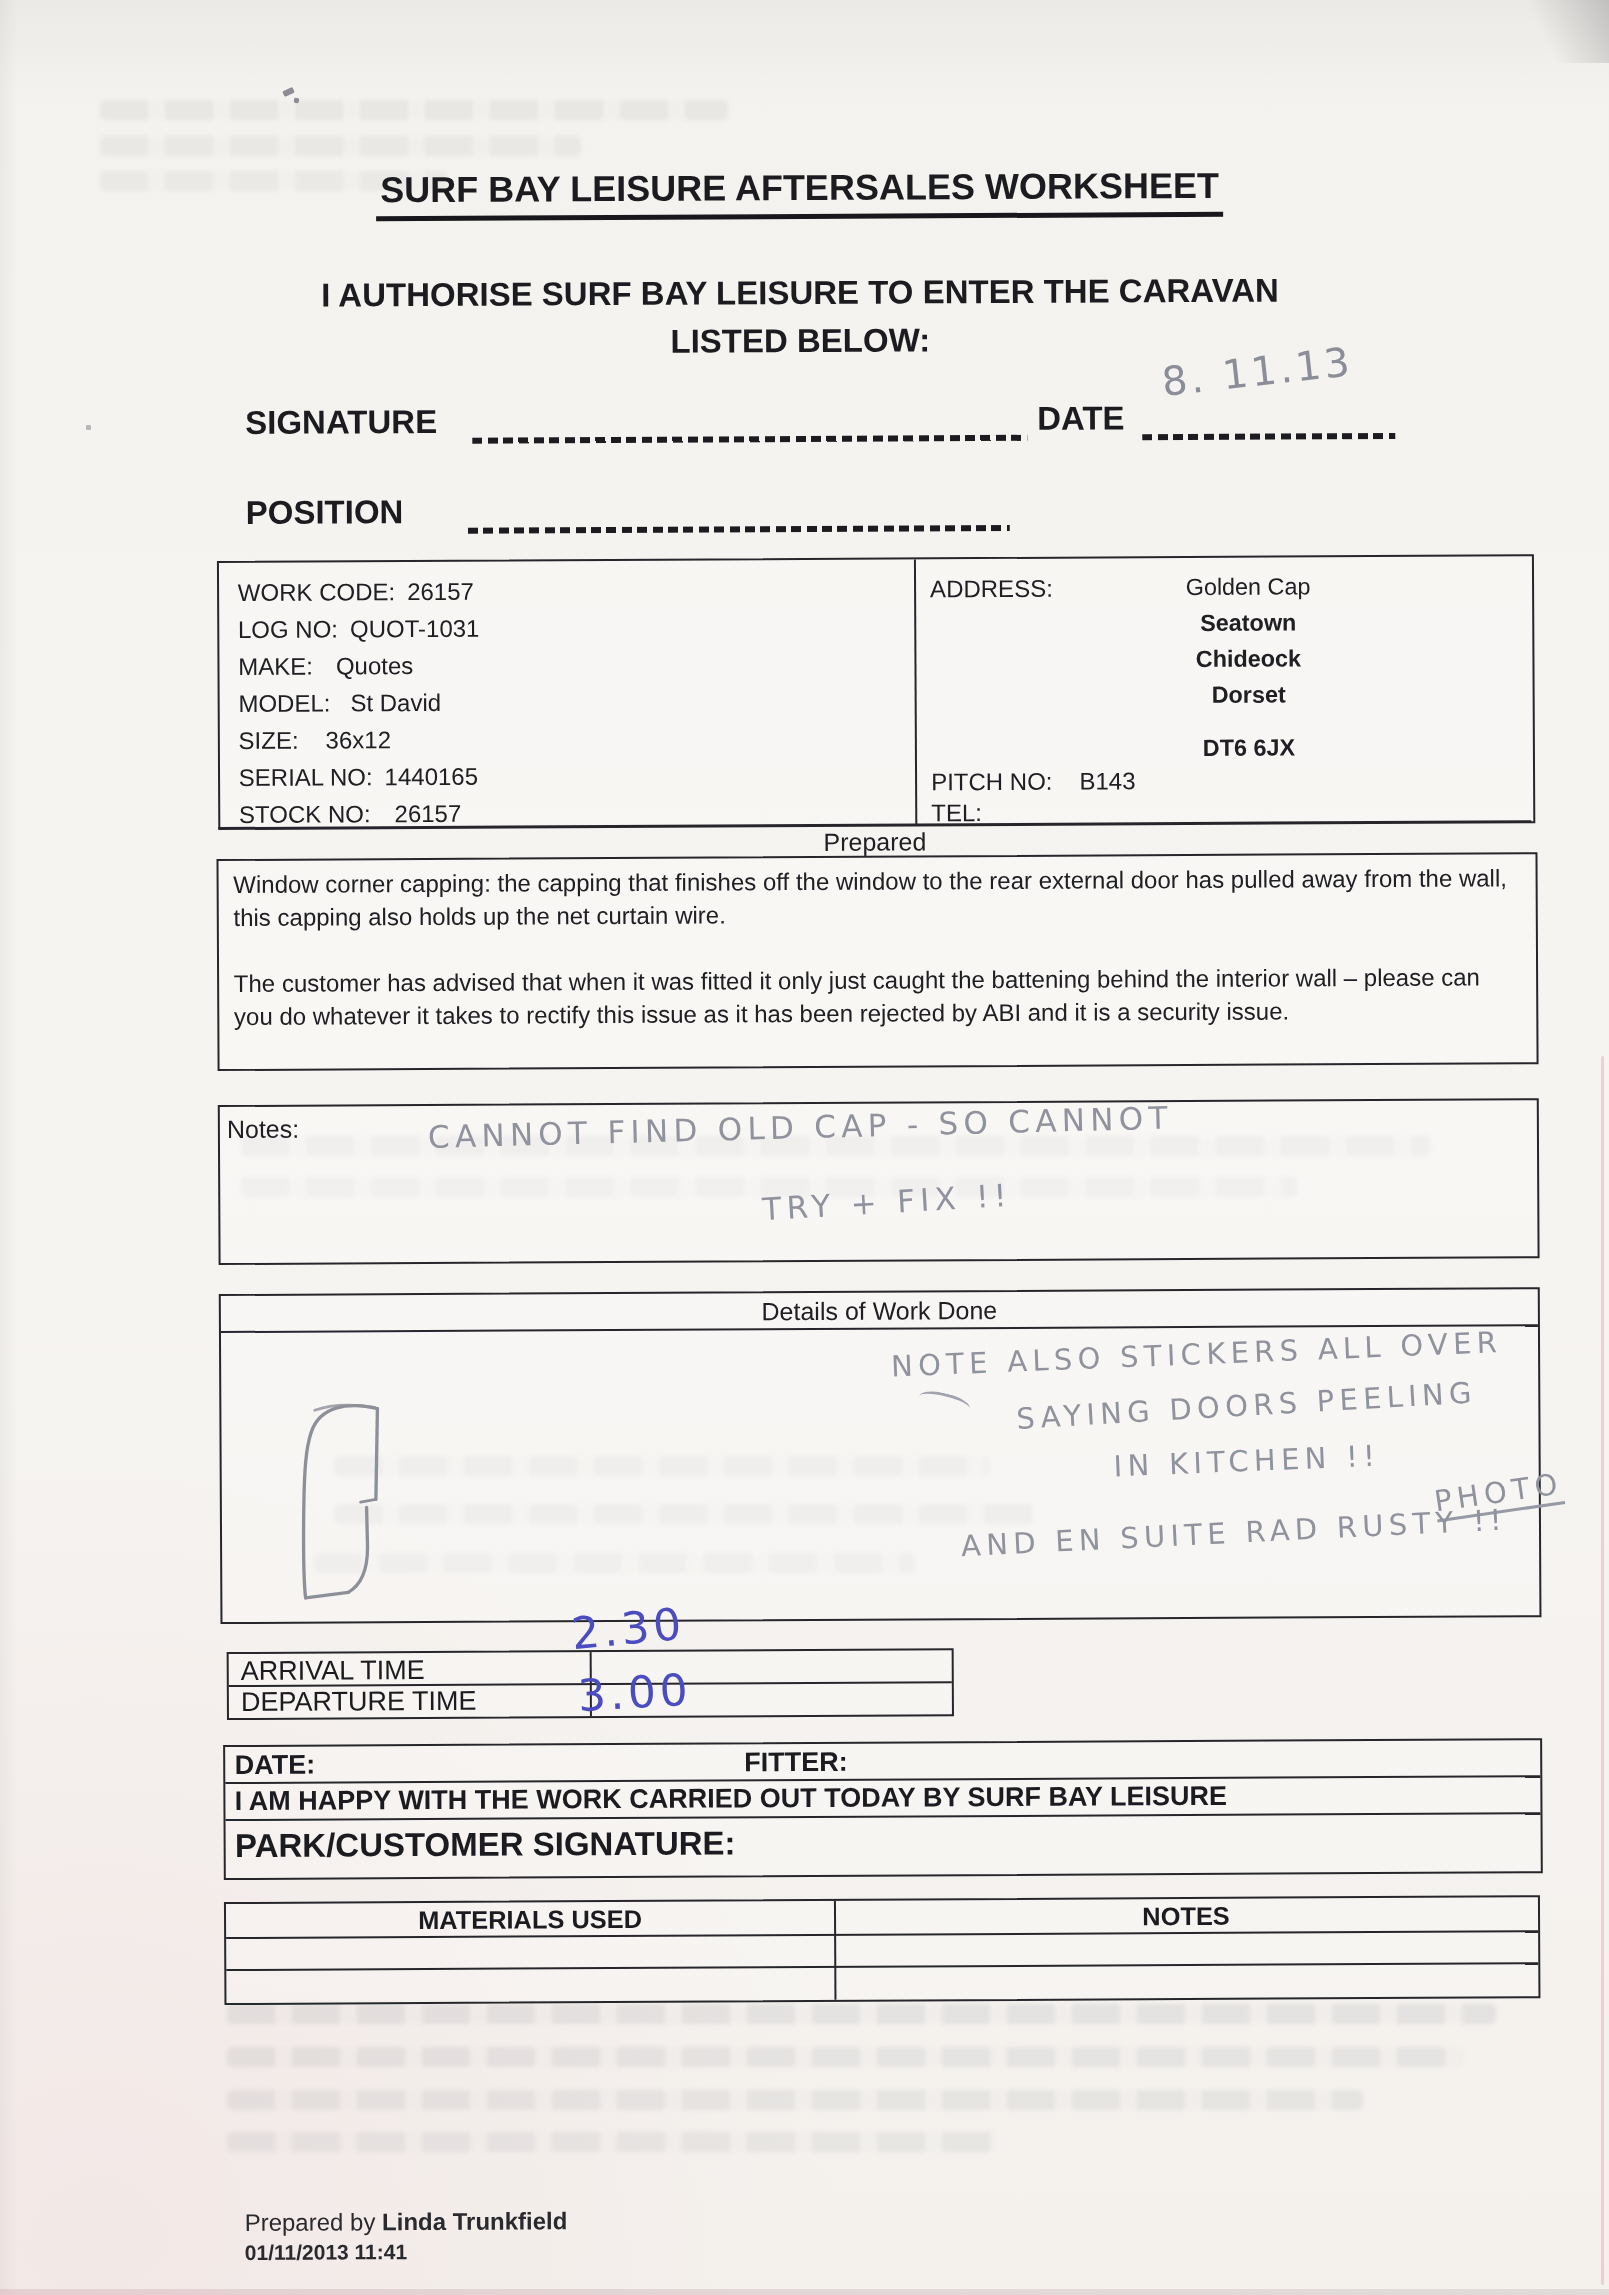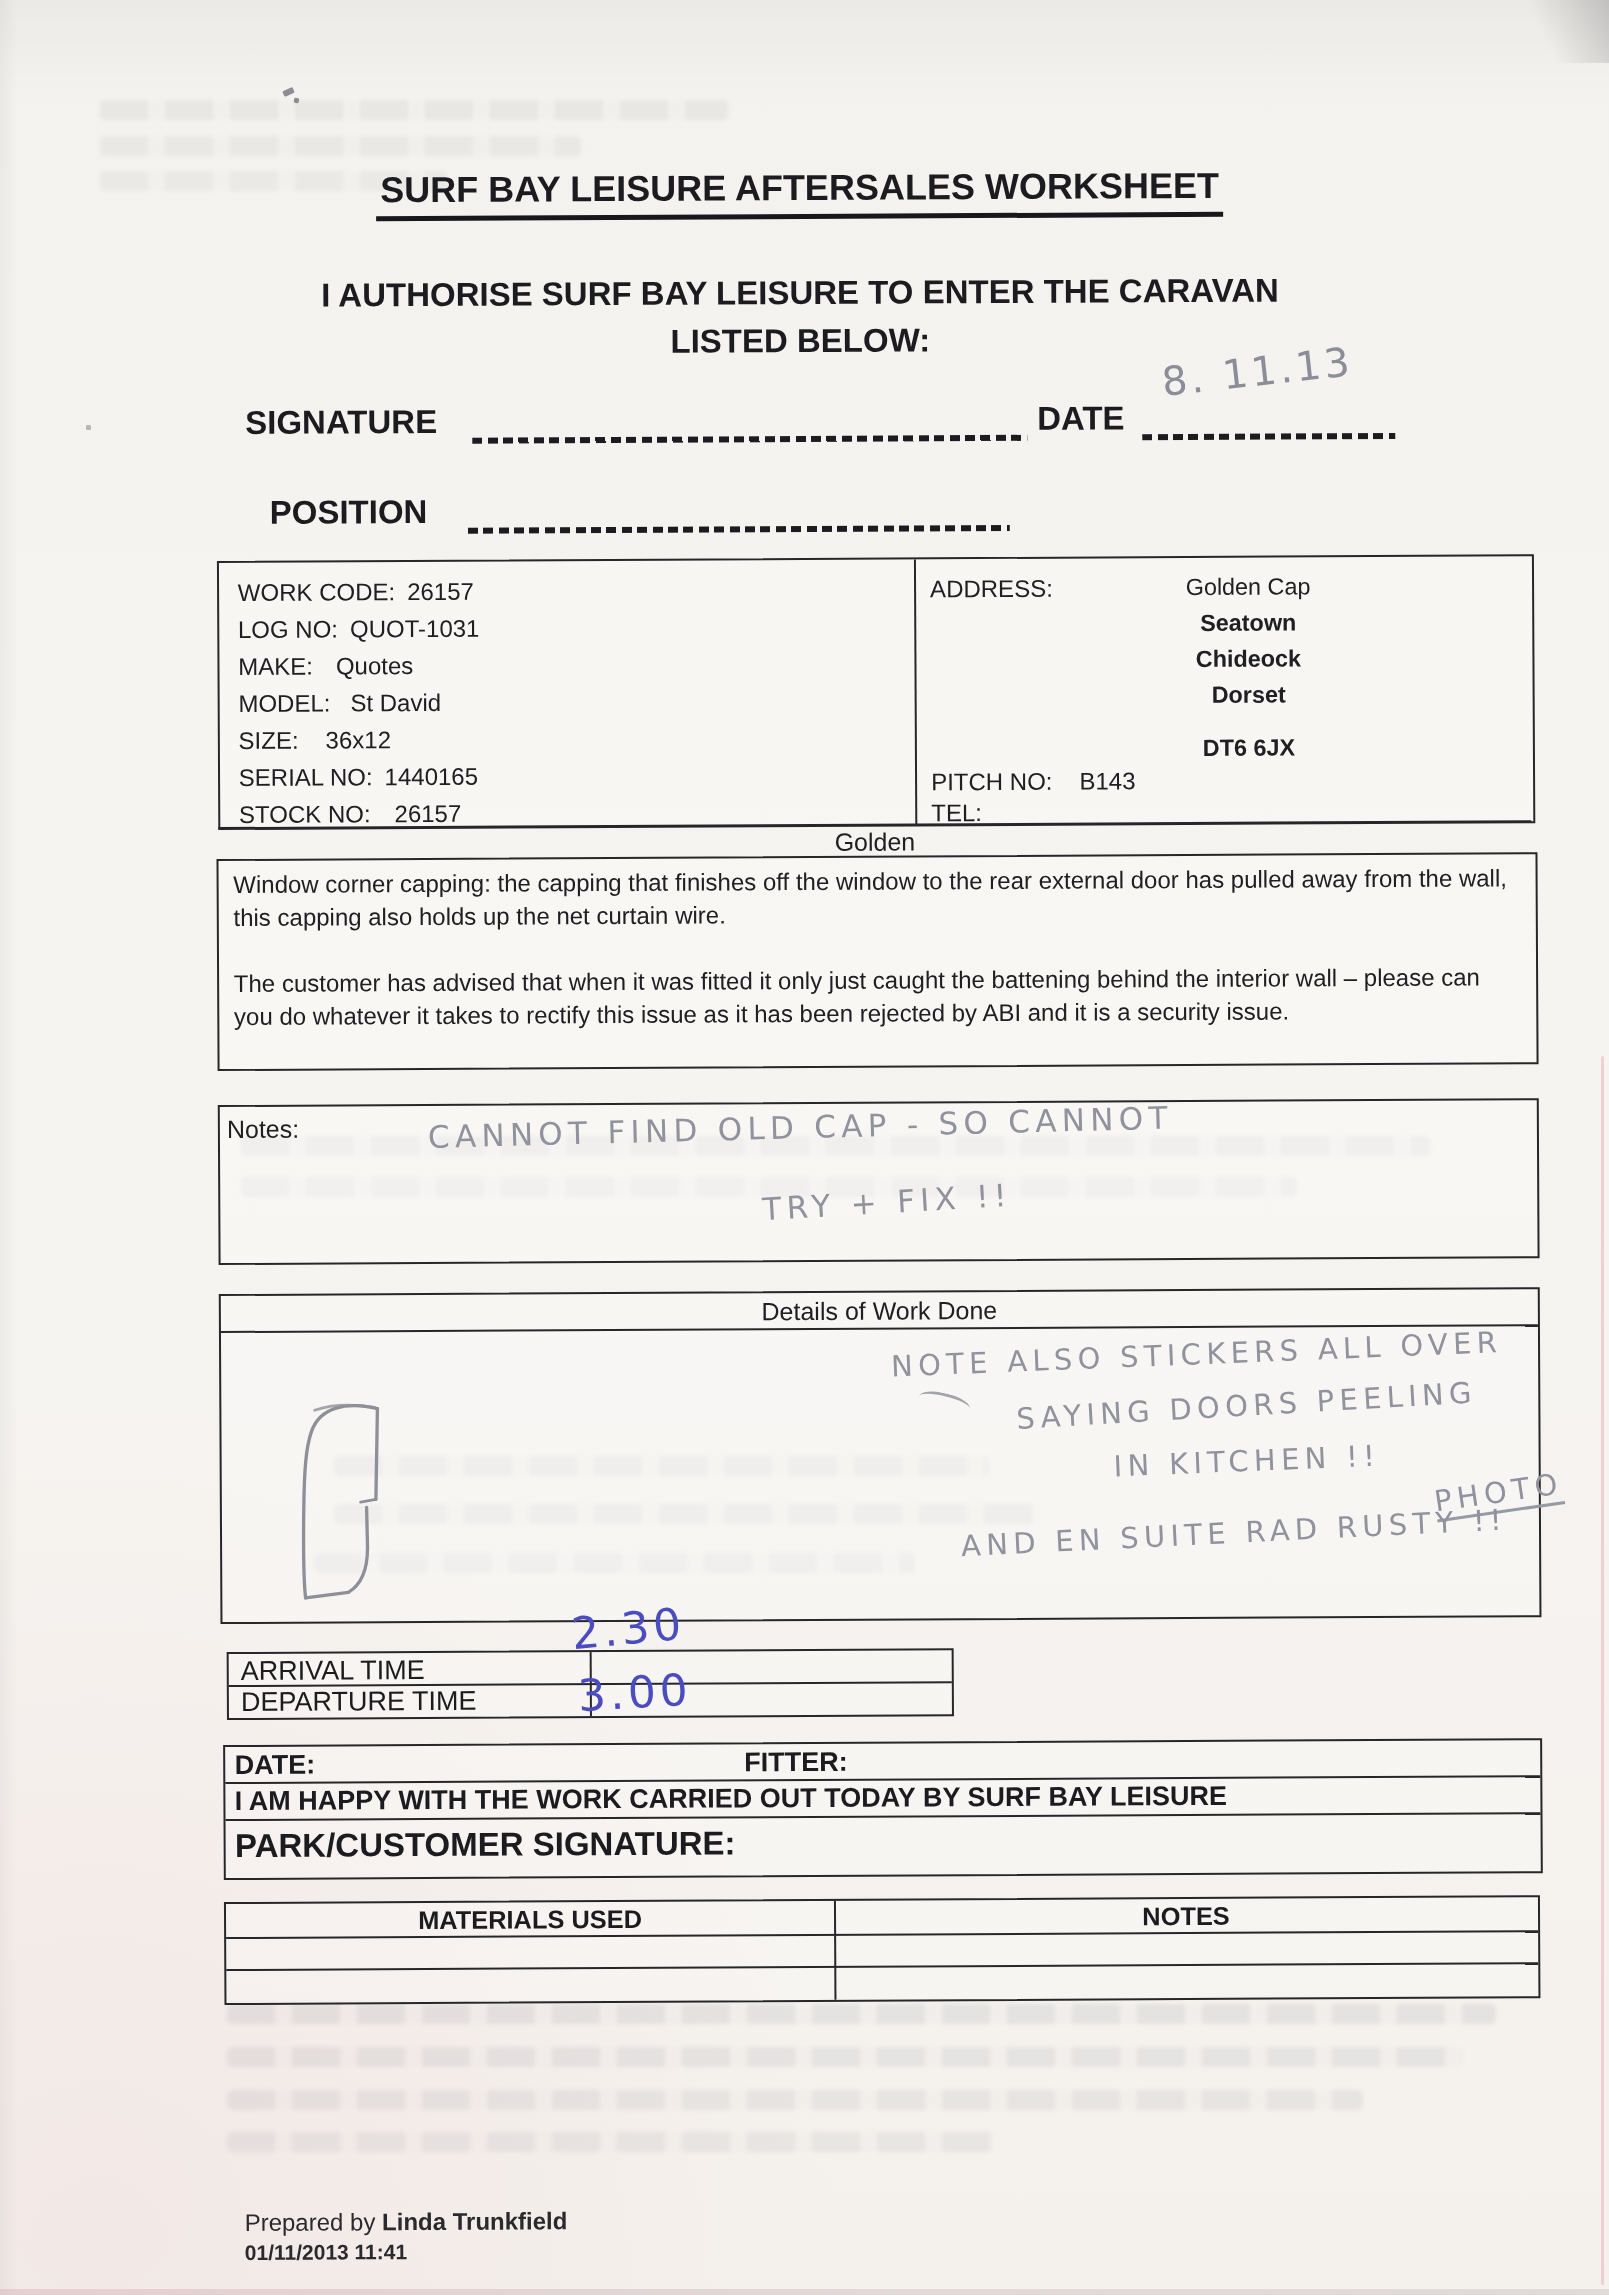--- a/index.html
+++ b/index.html
@@ -124,21 +124,21 @@
       <div class="auth-line">I AUTHORISE SURF BAY LEISURE TO ENTER THE CARAVAN</div>
       <div class="auth-line">LISTED BELOW:</div>
     </div>
 
     <span class="form-big abs" style="left:249px;top:401px;">SIGNATURE</span>
     <div class="dashes abs" style="left:476px;top:436px;width:555px;"></div>
     <span class="form-big abs" style="left:1041px;top:401px;">DATE</span>
     <div class="dashes abs" style="left:1146px;top:436px;width:253px;"></div>
     <span class="hw hw-date abs" style="left:1166px;top:361px;transform:rotate(-6deg);">8. 11.13</span>
 
-    <span class="form-big abs" style="left:249px;top:491px;margin-left:24px;">POSITION</span>
+    <span class="form-big abs" style="left:249px;top:491px;">POSITION</span>
     <div class="dashes abs" style="left:471px;top:526px;width:542px;"></div>
 
     <div class="box abs" style="left:220px;top:558px;width:1313px;height:265px;">
       <div class="vline abs" style="left:695px;top:0;height:100%;"></div>
 
       <div class="abs" style="left:18.7px;top:10.7px;">
         <div class="info-line"><span>WORK CODE:</span><span class="val">26157</span></div>
         <div class="info-line"><span>LOG NO:</span><span class="val">QUOT-1031</span></div>
         <div class="info-line"><span>MAKE:</span><span class="val" style="margin-left:23px;">Quotes</span></div>
         <div class="info-line"><span>MODEL:</span><span class="val" style="margin-left:20px;">St David</span></div>
@@ -154,21 +154,21 @@
         <div class="addr-line bold">Chideock</div>
         <div class="addr-line bold">Dorset</div>
       </div>
       <div class="addr-line bold abs" style="left:862px;top:172px;width:334px;">DT6 6JX</div>
       <div class="info-line abs" style="left:711px;top:204px;"><span>PITCH NO:</span><span class="val" style="margin-left:27px;">B143</span></div>
       <div class="info-line abs" style="left:711px;top:235px;"><span>TEL:</span></div>
     </div>
 
     <div class="rule abs" style="left:220px;top:824px;width:1313px;"></div>
     <div class="abs" style="left:220px;top:828px;width:1313px;text-align:center;">
-      <span class="section-head">Golden</span>
+      <span class="section-head">Prepared</span>
     </div>
     <div class="box abs" style="left:218px;top:856px;width:1317px;height:208px;">
       <div class="body-text abs" style="left:14.7px;top:6.7px;width:1283px;">Window corner capping: the capping that finishes off the window to the rear external door has pulled away from the wall, this capping also holds up the net curtain wire.</div>
       <div class="body-text abs" style="left:14.7px;top:106px;width:1283px;">The customer has advised that when it was fitted it only just caught the battening behind the interior wall – please can you do whatever it takes to rectify this issue as it has been rejected by ABI and it is a security issue.</div>
     </div>
 
     <div class="box abs" style="left:218px;top:1102px;width:1317px;height:156px;">
       <span class="section-head abs" style="left:7px;top:8px;">Notes:</span>
     </div>
     <span class="hw hw-md abs" style="left:428px;top:1117px;transform:rotate(-1.2deg);">CANNOT FIND OLD CAP - SO CANNOT</span>

